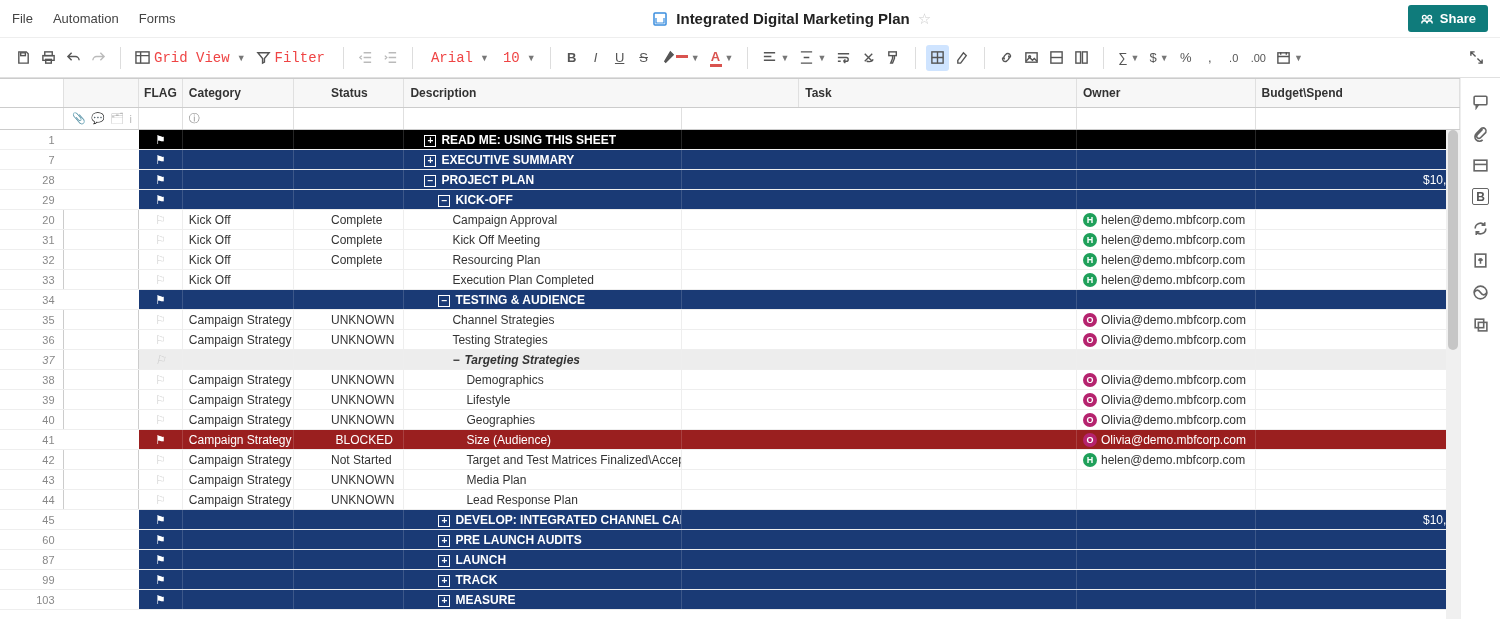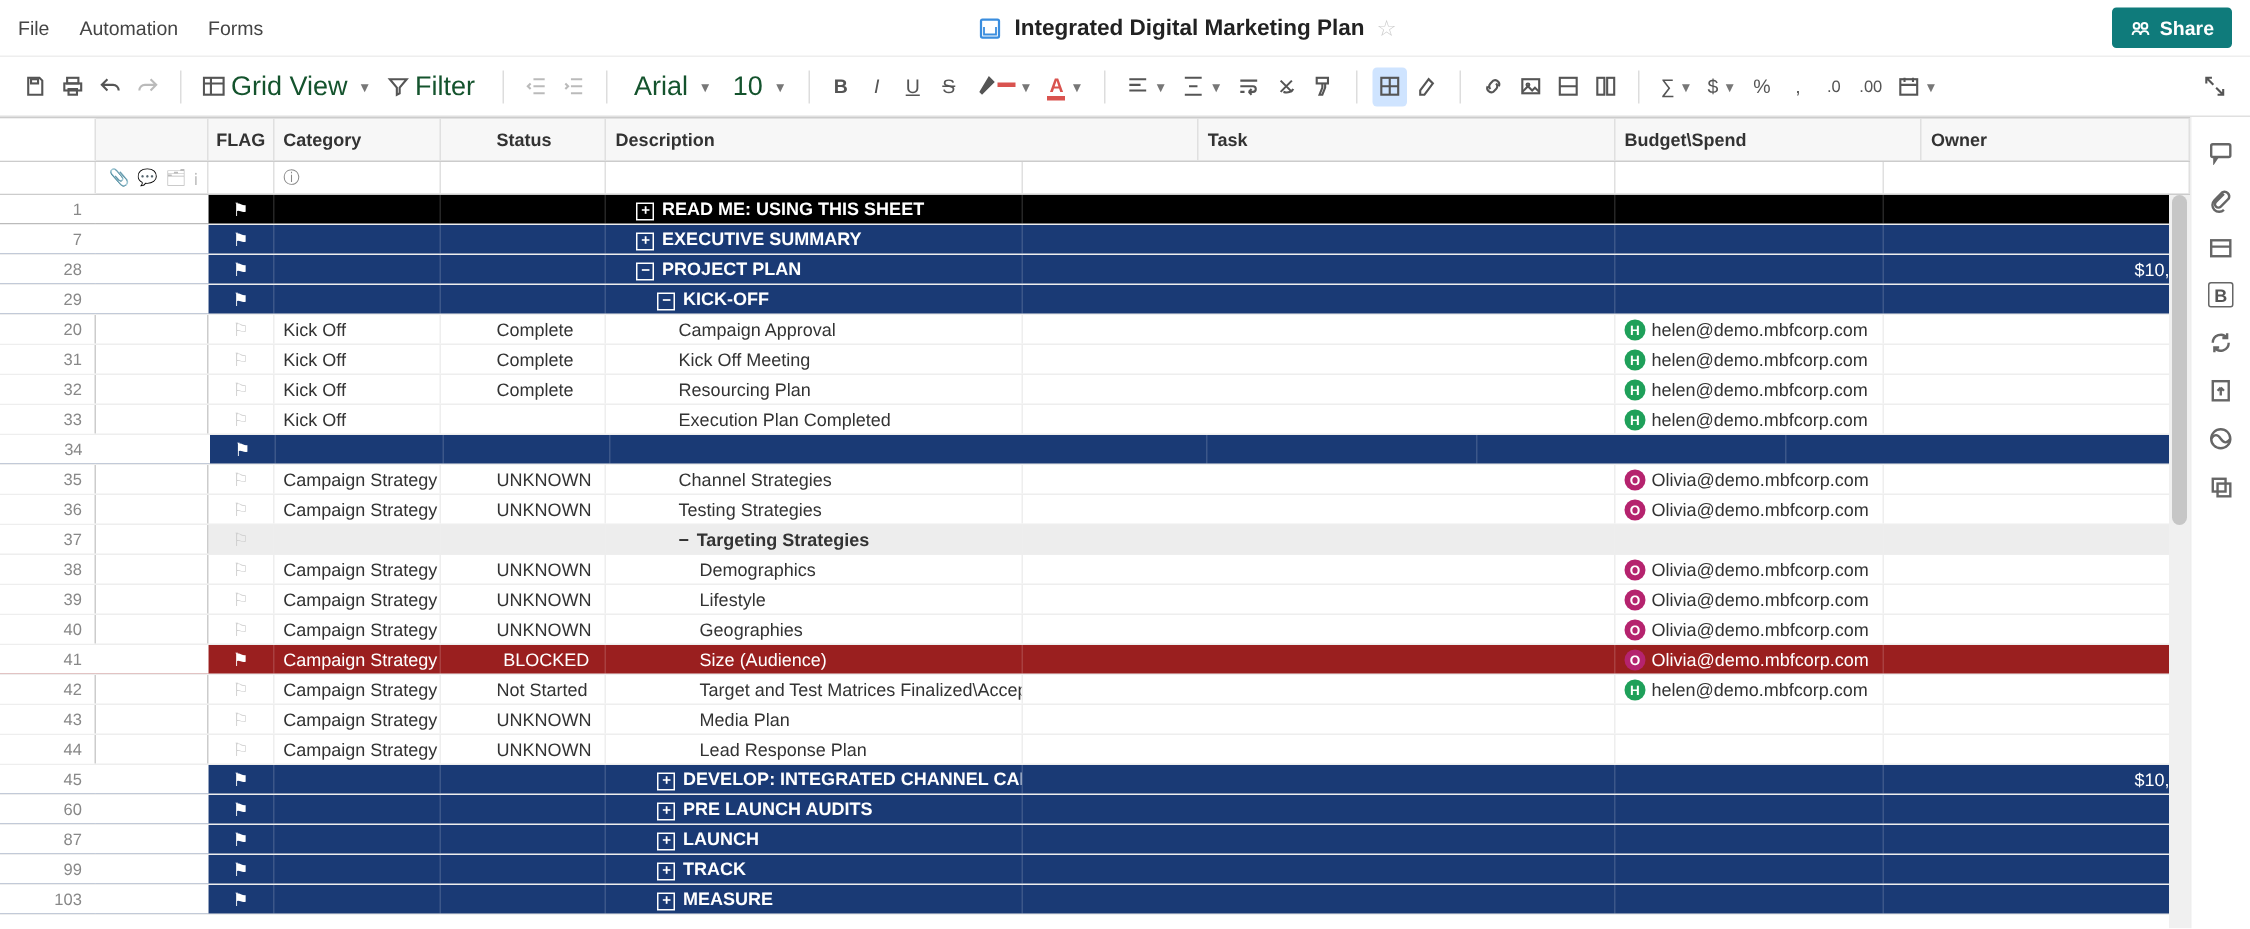--- a/index.html
+++ b/index.html
@@ -12,21 +12,21 @@
   .title-icon{width:16px;height:16px;display:flex;align-items:center;justify-content:center;}
   .title{font-weight:700;font-size:15px;color:#222;}
   .star{color:#ccc;font-size:15px;}
   .share-btn{background:#0f7b7b;color:#fff;border:none;border-radius:3px;padding:6px 12px;font-size:13px;font-weight:600;display:flex;align-items:center;gap:6px;cursor:pointer;}
   
   .toolbar{display:flex;align-items:center;height:40px;padding:0 12px;border-bottom:1px solid #e0e0e0;gap:2px;position:relative;}
   .sep{width:1px;height:22px;background:#ddd;margin:0 8px;}
   .tb{display:flex;align-items:center;justify-content:center;min-width:22px;height:26px;padding:0 4px;border-radius:3px;color:#555;cursor:pointer;font-size:13px;}
   .tb.active{background:#cfe4ff;}
   .tb svg{width:15px;height:15px;fill:none;stroke:#555;stroke-width:1.5;}
-  .tb-label{font-size:18px;color:#14532d;padding:0 4px;}
+  .tb-label{font-size:14px;color:#ef4444;padding:0 4px;font-family:Liberation Mono, monospace;}
   .acc{color:#d9534f;}
   .carets{font-size:9px;color:#777;margin-left:3px;}
   .expand{position:absolute;right:12px;}
   
   .sheet-area{display:flex;height:541px;}
   .grid{flex:1;overflow:hidden;position:relative;}
   .right-rail{width:40px;border-left:1px solid #eee;display:flex;flex-direction:column;align-items:center;gap:14px;padding-top:14px;}
   .right-rail .ri{width:18px;height:18px;display:flex;align-items:center;justify-content:center;color:#666;cursor:pointer;}
   .right-rail svg{width:17px;height:17px;fill:none;stroke:#666;stroke-width:1.5;}
   
@@ -44,21 +44,21 @@
   .c-budget{width:206px;}
   
   .row{display:flex;height:20px;border-bottom:1px solid #eee;font-size:12px;}
   .row .col{border-right:1px solid #eee;}
   .row .c-num{border-right:1px solid #ccc;}
   .row .c-tiny{border-right:1px solid #ccc;justify-content:flex-end;color:#bbb;font-size:10px;gap:4px;}
   .row-dark{background:#1a3a75;color:#fff;}
   .row-dark .col{border-right-color:rgba(255,255,255,.15);}
   .row-black{background:#000;color:#fff;}
   .row-black .col{border-right-color:rgba(255,255,255,.15);}
-  .row-gray{background:#ededed;}
+  .row-gray{background:#ededed;font-style:italic;}
   .row-red{background:#9a1f1f;color:#fff;}
   .row-red .col{border-right-color:rgba(255,255,255,.15);}
   .row-dark .c-num,.row-black .c-num,.row-red .c-num,.row-gray .c-num{background:#fff;color:#888;}
   .row-dark .c-tiny,.row-black .c-tiny,.row-red .c-tiny,.row-gray .c-tiny{background:#fff;color:#bbb;}
   .flag-icon{font-size:12px;}
   .flag-white{color:#fff;}
   .flag-outline{color:#ccc;}
   .task-indent1{padding-left:14px;}
   .task-indent2{padding-left:28px;}
   .task-indent3{padding-left:42px;}
@@ -279,22 +279,22 @@
   <div class="grid">
 
     <div class="hdr-row">
       <div class="col c-num"></div>
       <div class="col c-tiny"></div>
       <div class="col c-flag">FLAG</div>
       <div class="col c-cat">Category</div>
       <div class="col c-status">Status</div>
       <div class="col c-desc">Description</div>
       <div class="col c-task">Task</div>
+      <div class="col c-owner">Owner</div>
       <div class="col c-budget">Budget\Spend</div>
-      <div class="col c-owner">Owner</div>
     </div>
     <div class="sub-row">
       <div class="col c-num"></div>
       <div class="col c-tiny" style="gap:5px;color:#bbb;justify-content:flex-end;">
         <span>📎</span>
         <span>💬</span>
         <span>🗂</span>
         <span>ℹ</span>
       </div>
       <div class="col c-flag"></div>
@@ -440,20 +440,23 @@
           <div class="col c-budget right-al"></div>
         </div>
         <div class="row row-dark">
           <div class="col c-num">34</div>
           <div class="col c-tiny"></div>
           <div class="col c-flag">
             <span class="flag-icon flag-white">⚑</span>
           </div>
           <div class="col c-cat"></div>
           <div class="col c-status"></div>
+          <div class="col c-task">
+            <span class="task-indent2"><span class="exp">−</span><span class="bold">TESTING &amp; AUDIENCE</span></span>
+          </div>
           <div class="col c-desc"></div>
           <div class="col c-owner"></div>
           <div class="col c-budget right-al"></div>
         </div>
         <div class="row">
           <div class="col c-num">35</div>
           <div class="col c-tiny"></div>
           <div class="col c-flag">
             <span class="flag-icon flag-outline">⚐</span>
           </div>

